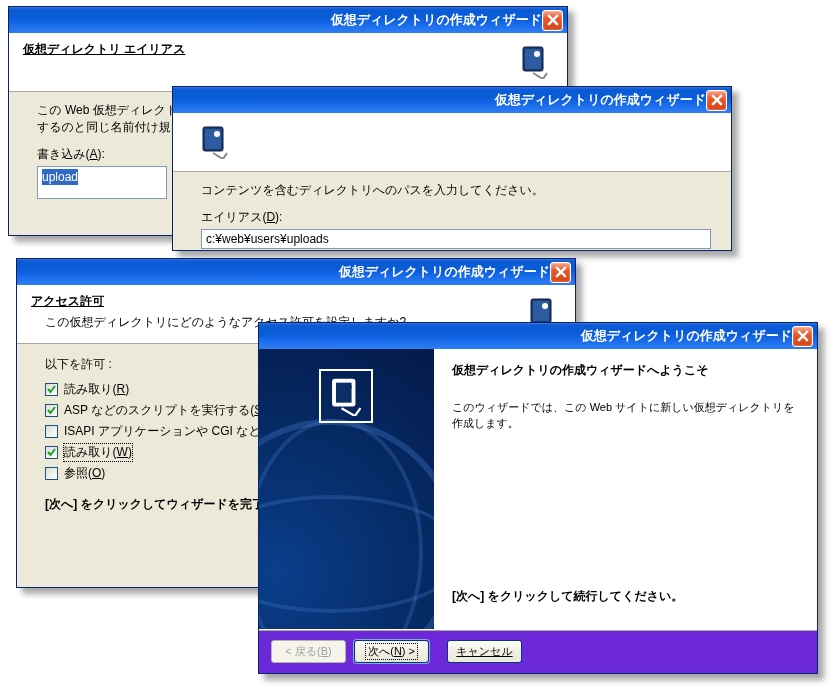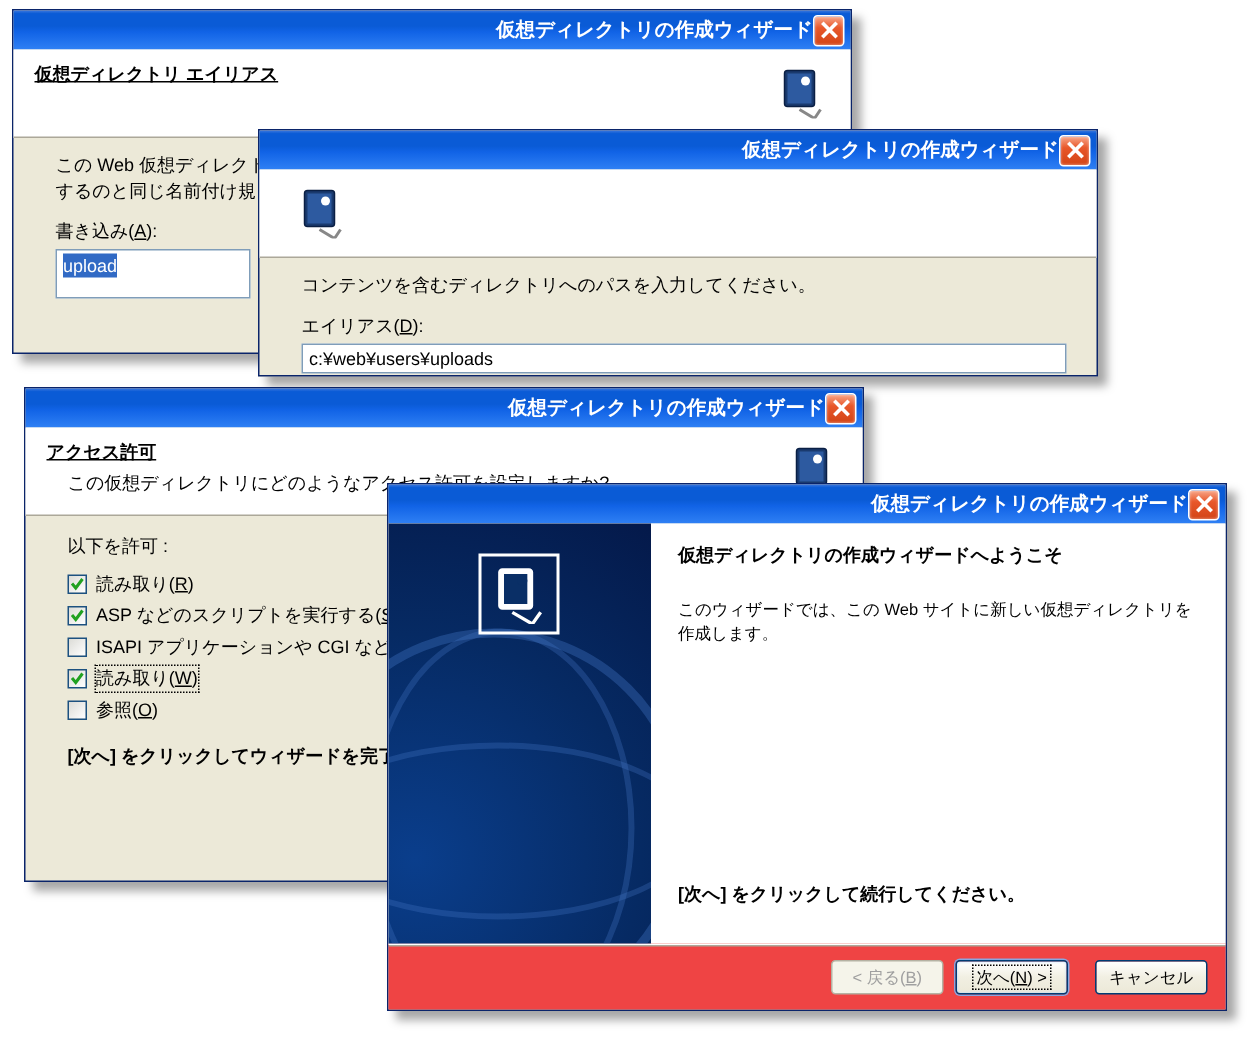--- a/index.html
+++ b/index.html
@@ -108,23 +108,23 @@
     width: 13px; height: 13px; border: 1px solid #1c5180;
     background: linear-gradient(to bottom right, #dcdcd7, #fff);
     display: inline-flex; align-items: center; justify-content: center;
   }
   .checkbox-box.checked svg { width: 11px; height: 11px; }
   .footer-bar {
     border-top: 1px solid #fff;
     box-shadow: inset 0 1px 0 #aca899;
     padding: 10px 12px;
     display: flex;
-    justify-content: flex-end;
+    justify-content: flex-start;
     gap: 8px;
-    background: #ef4444;
+    background: #6d28d9;
   }
   
   .welcome-body {
     display: flex;
     height: 280px;
     background: #fff;
   }
   .welcome-left {
     width: 175px;
     background: radial-gradient(circle at 10% 80%, #0a3e8c 0%, #062a63 55%, #04194a 100%);
@@ -330,17 +330,17 @@
   </div>
   <div class="footer-bar">
     <button class="xp-button disabled">
       <span>&lt; 戻る(</span><span class="underline-key">B</span><span>)</span>
     </button>
     <button class="xp-button default">
       <span class="dotted-focus" style="padding:0 2px; display:inline-block;">
         <span>次へ(</span><span class="underline-key">N</span><span>) &gt;</span>
       </span>
     </button>
-    <button class="xp-button" style="margin-left:10px;">
+    <button class="xp-button" style="margin-left:10px;text-decoration:underline;">
       <span>キャンセル</span>
     </button>
   </div>
 </div>
 
 </body></html>

